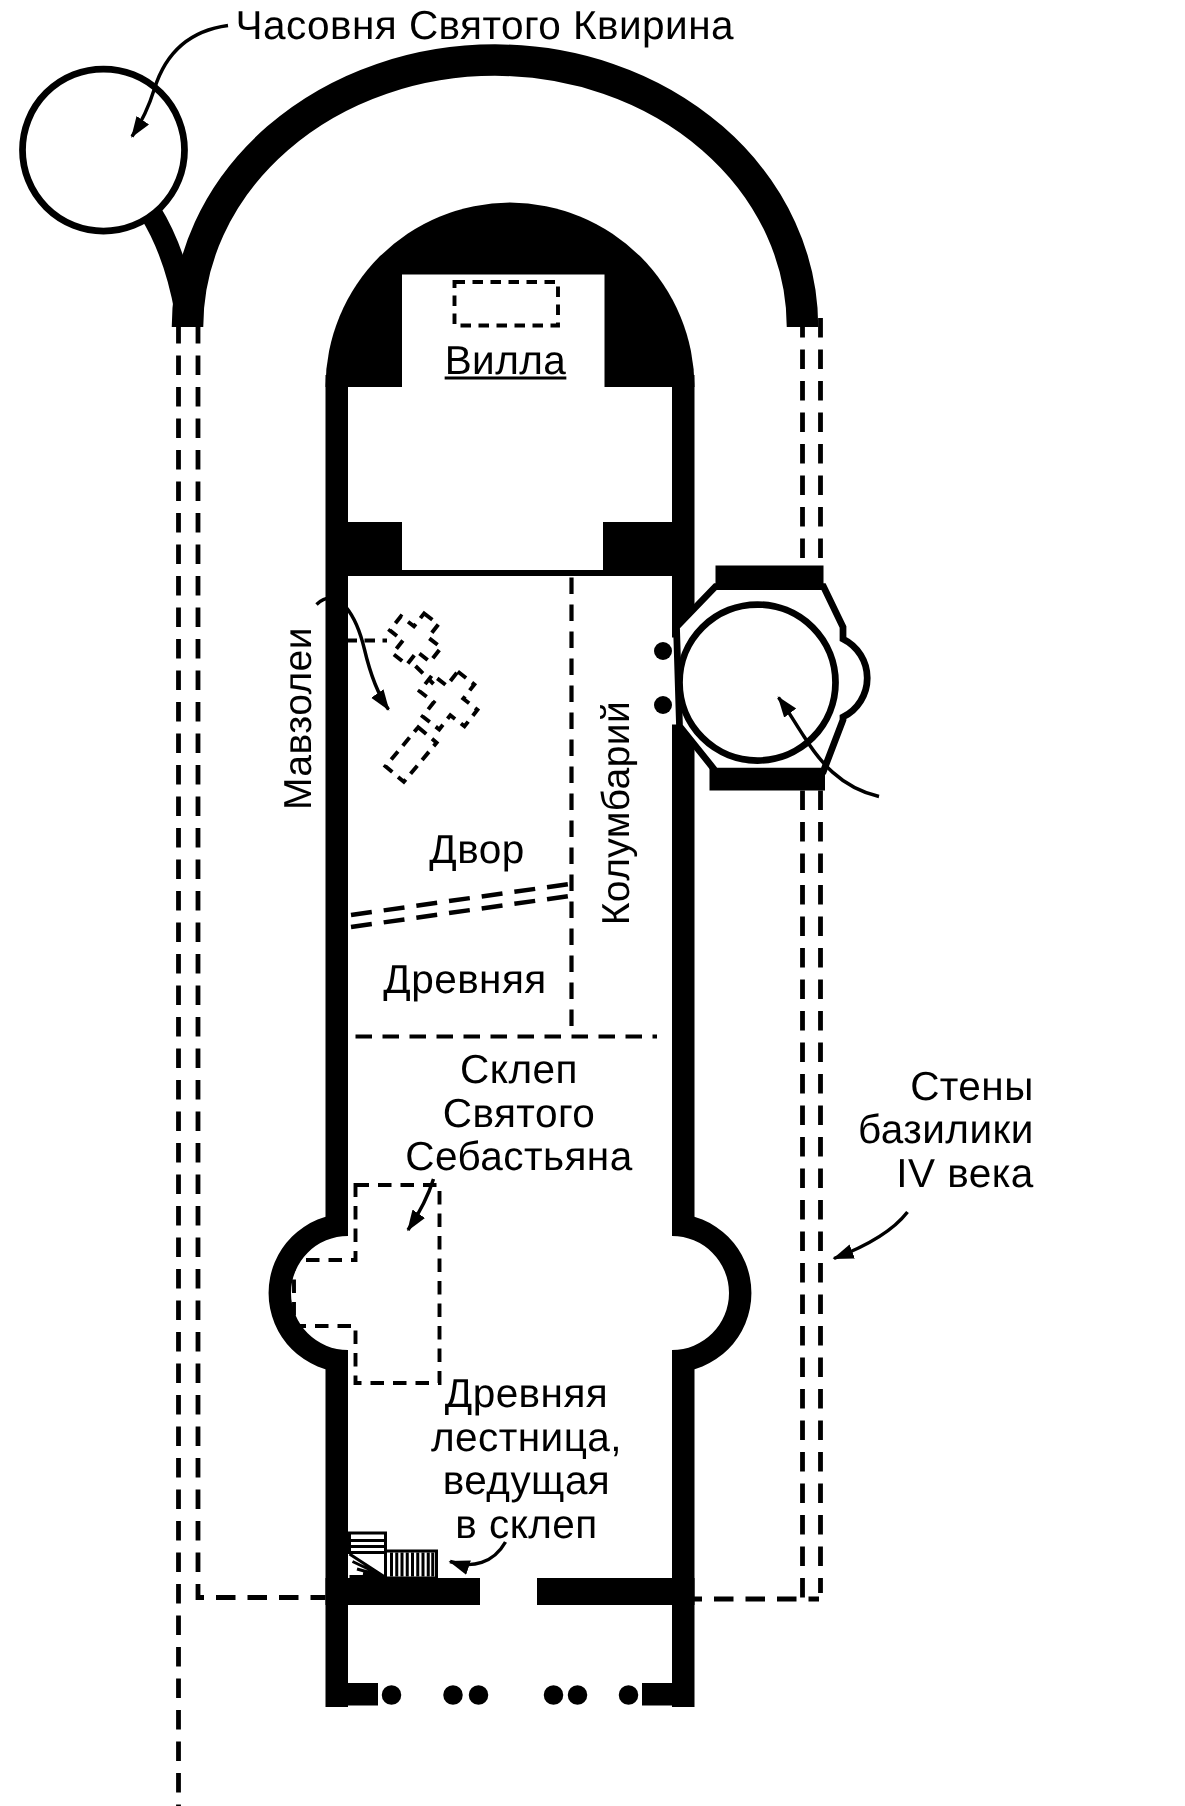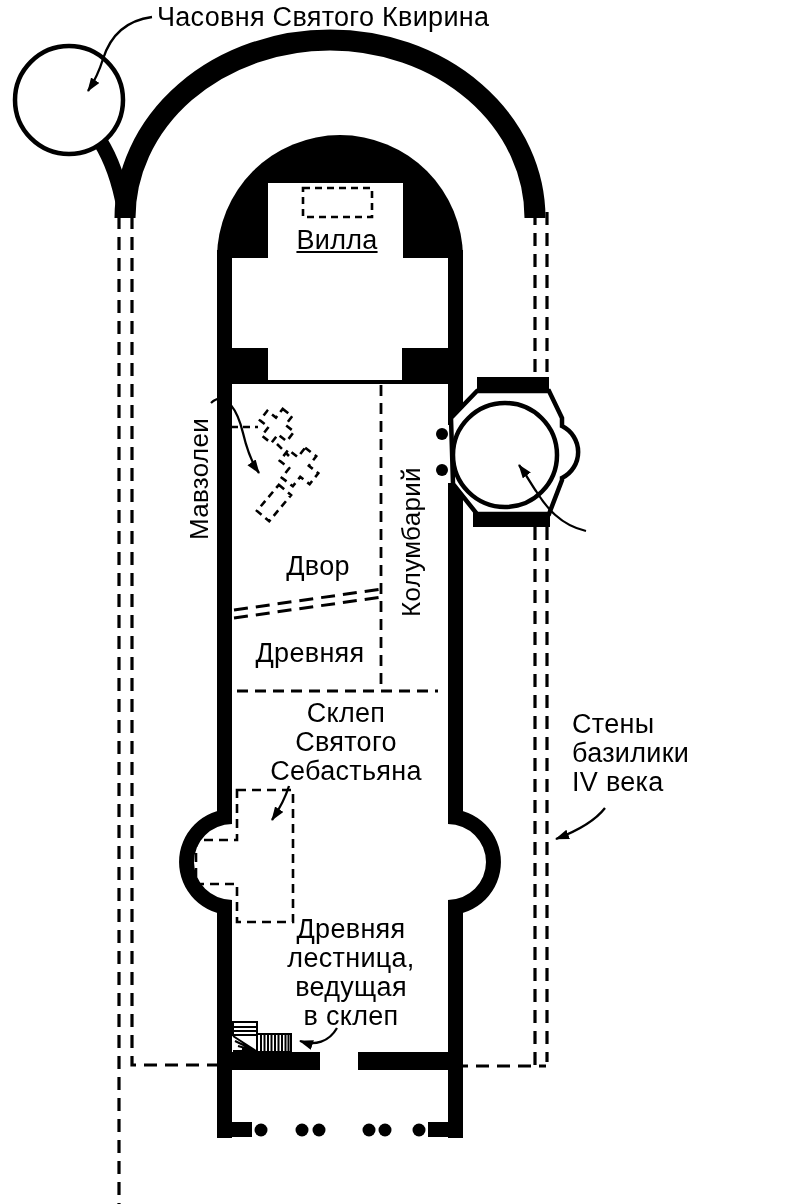--- a/index.html
+++ b/index.html
@@ -159,21 +159,21 @@
 
   <div class="label ctr" style="left:318px; top:552px;">Двор</div>
 
   <div class="label ctr" style="left:310px; top:639px;">Древняя</div>
 
   <div class="label ctr" style="left:333px; top:699px;margin-left:13px;">Склеп
 Святого
 Себастьяна</div>
 
 
-  <div class="label" style="left:572px; top:710px;">Стены
+  <div class="label" style="left:572px; top:710px;text-align:right;">Стены
 базилики
 IV века</div>
 
   <div class="label ctr" style="left:351px; top:915px;">Древняя
 лестница,
 ведущая
 в склеп</div>
 </div>
 
 </body></html>

